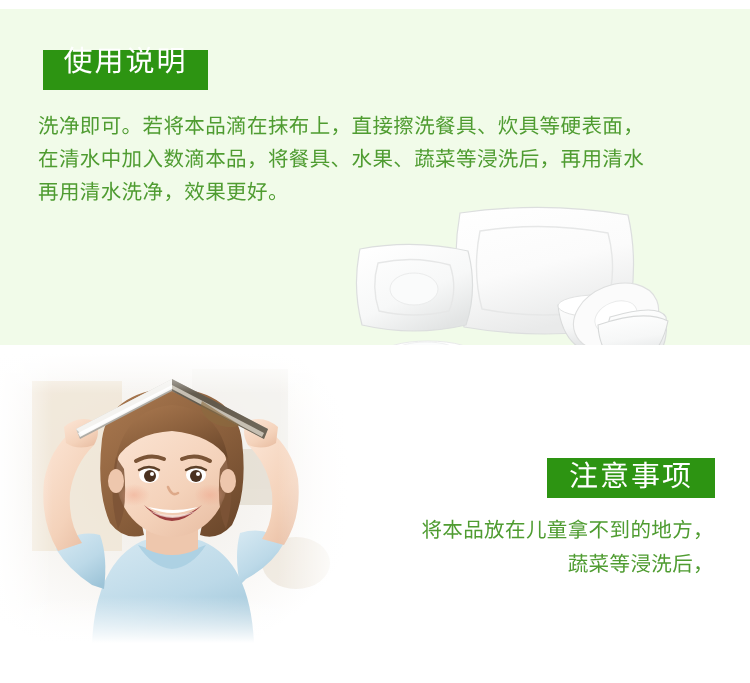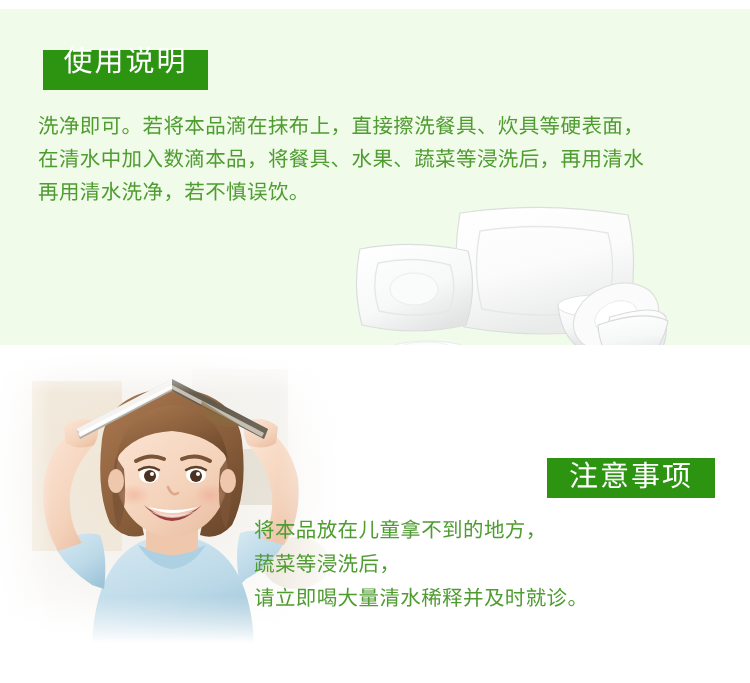--- a/index.html
+++ b/index.html
@@ -97,21 +97,21 @@
     width: 168px;
     height: 40px;
     padding-bottom: 4px;
   }
 
   .caution-text {
     position: absolute;
     right: 36px;
     top: 168px;
     width: 460px;
-    text-align: left;
+    text-align: right;
     color: #4f9c31;
     font-size: 20.5px;
     line-height: 34px;
     letter-spacing: 0.4px;
     white-space: nowrap;
   }
   .caution-text .line { display: block; }
 
   
   .child-photo {
@@ -129,21 +129,21 @@
 
 <div class="page">
 
   <section class="usage-panel">
 
     <div class="badge badge-usage">使用说明</div>
 
     <div class="usage-text">
       <span class="line">洗净即可。若将本品滴在抹布上，直接擦洗餐具、炊具等硬表面，</span>
       <span class="line">在清水中加入数滴本品，将餐具、水果、蔬菜等浸洗后，再用清水</span>
-      <span class="line">再用清水洗净，若不慎误饮。</span>
+      <span class="line">再用清水洗净，效果更好。</span>
     </div>
 
     <div class="dishware">
       <svg viewBox="0 0 402 212" xmlns="http://www.w3.org/2000/svg" aria-hidden="true">
         <defs>
           <linearGradient id="plateG" x1="0" y1="0" x2="0.35" y2="1">
             <stop offset="0%" stop-color="#ffffff"></stop>
             <stop offset="55%" stop-color="#fbfbfb"></stop>
             <stop offset="100%" stop-color="#e9eaea"></stop>
           </linearGradient>
@@ -326,16 +326,15 @@
         <rect x="0" y="0" width="352" height="290" fill="url(#vignetteL)"></rect>
         <rect x="0" y="0" width="352" height="290" fill="url(#vignetteV)"></rect>
       </svg>
     </div>
 
     <div class="badge badge-caution">注意事项</div>
 
     <div class="caution-text">
       <span class="line">将本品放在儿童拿不到的地方，</span>
       <span class="line">蔬菜等浸洗后，</span>
-      <span class="line">请立即喝大量清水稀释并及时就诊。</span>
     </div>
   </section>
 </div>
 
 </body></html>

